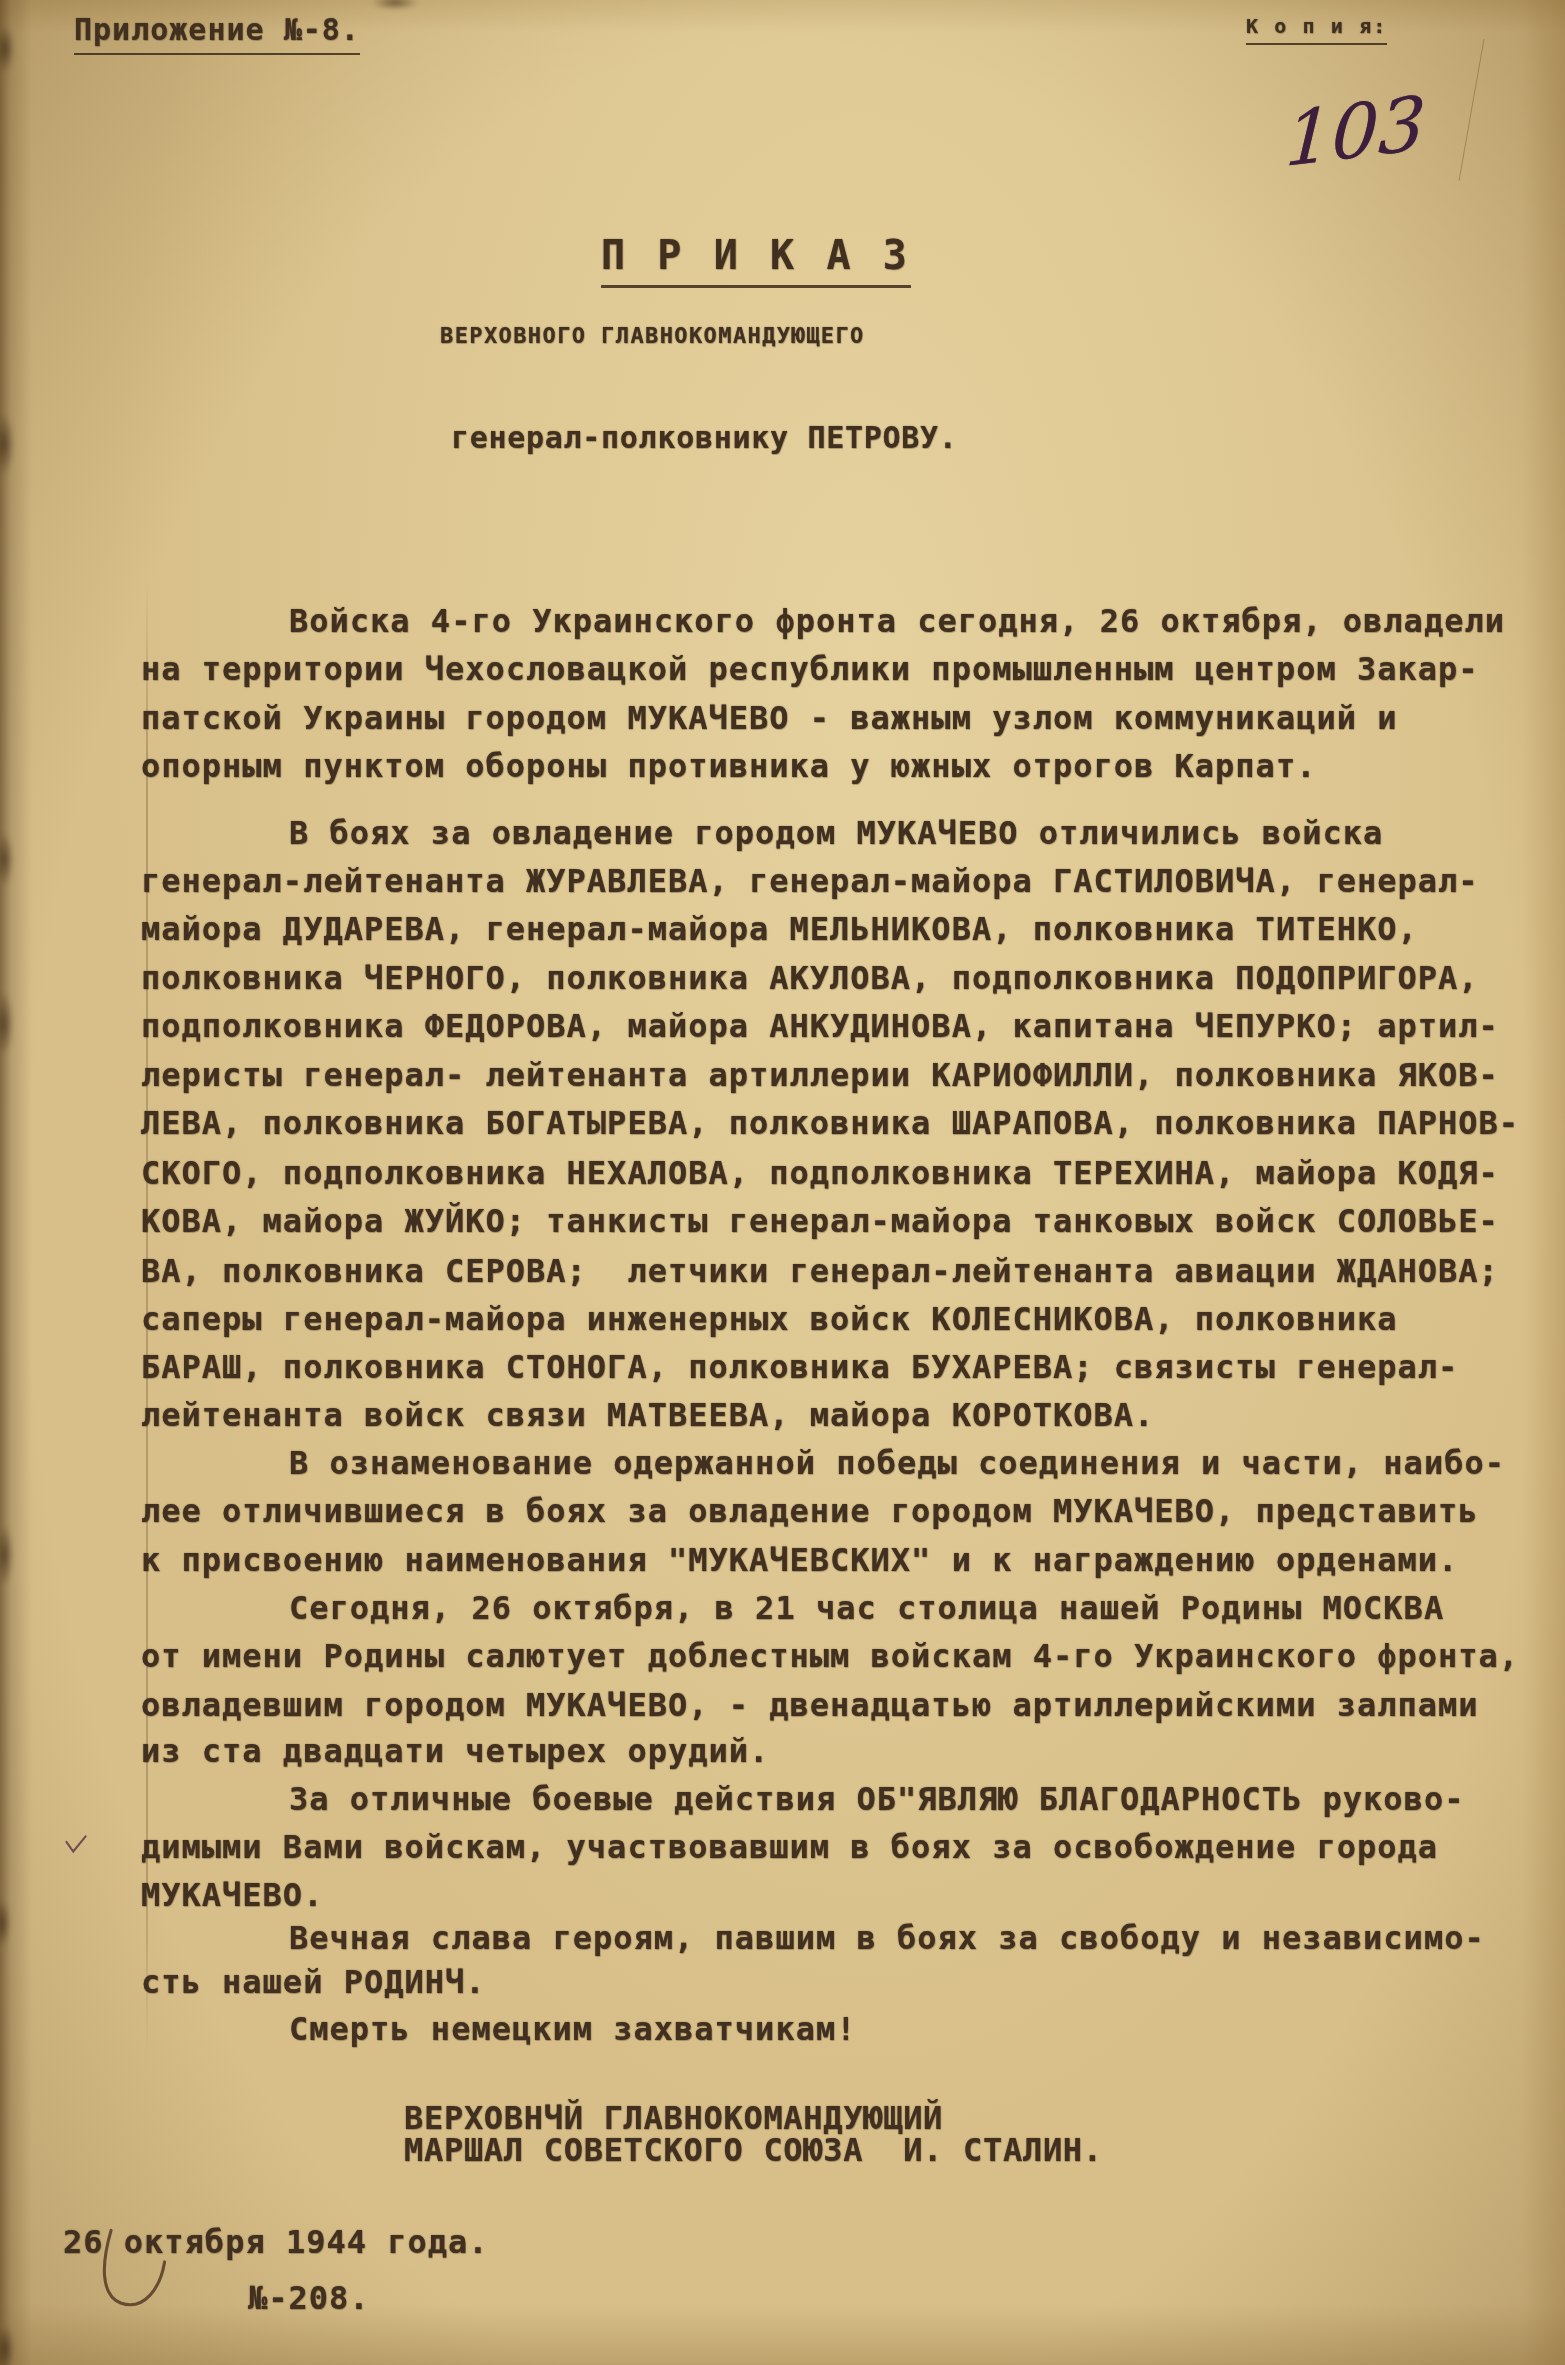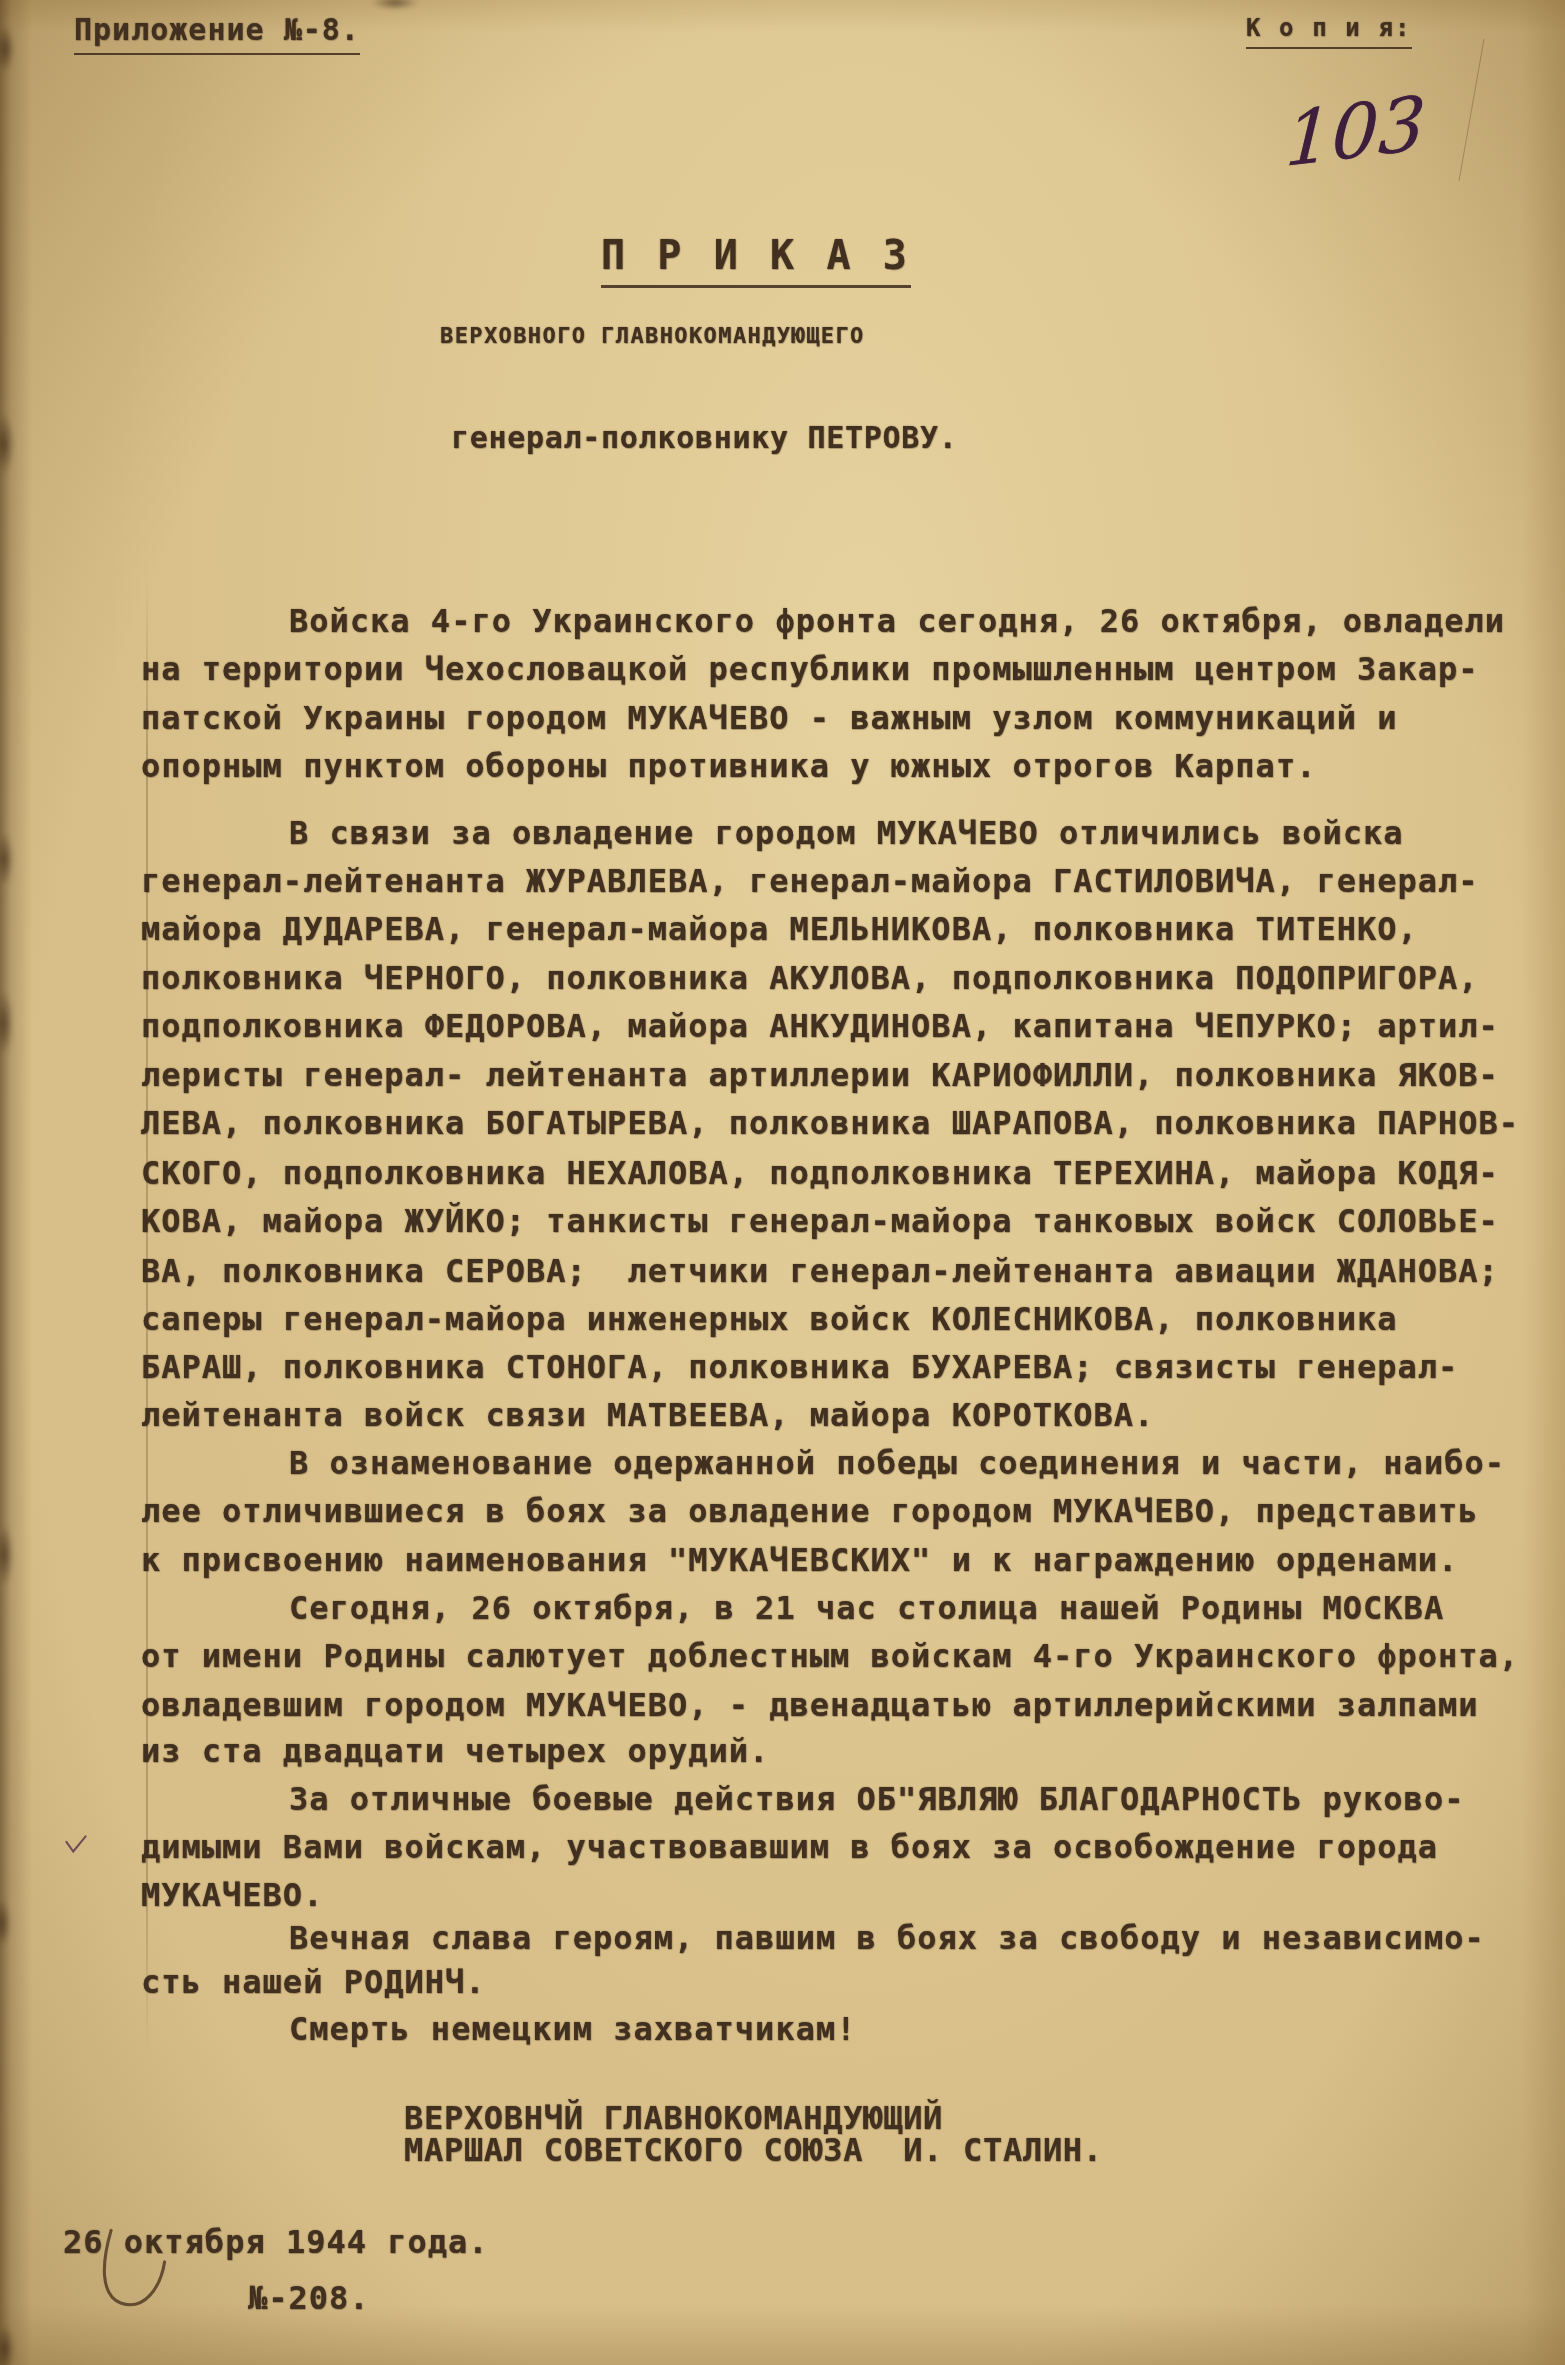--- a/index.html
+++ b/index.html
@@ -42,32 +42,32 @@
   <div class="stain" style="left:-5.5px;top:832px;width:19px;height:55px;"></div>
   <div class="stain" style="left:-6.2px;top:991px;width:20.6px;height:65px;"></div>
   <div class="stain" style="left:-5.5px;top:1524px;width:19px;height:62px;"></div>
   <div class="stain" style="left:-6.9px;top:1899px;width:18px;height:48px;"></div>
   <div class="stain" style="left:-5.5px;top:2325px;width:20.6px;height:48px;"></div>
   <div class="stain" style="left:371px;top:-5.5px;width:48px;height:15px;"></div>
   <div class="crease-v" style="left:146px;top:578px;height:1472px;"></div>
   <div class="crease-d" style="left:1471px;top:38px;height:144px;transform:rotate(10deg);"></div>
 
   <div class="tw hdr" style="left:74px;top:12.4px;">Приложение №-8.</div>
-  <div class="tw hdr" style="left:1246px;top:13.8px;font-size:24px;letter-spacing:2.1px;">К о п и я:</div>
+  <div class="tw hdr" style="left:1246px;top:13.8px;font-size:20px;letter-spacing:2.1px;">К о п и я:</div>
   <div class="hand" style="left:1285px;top:88px;font-size:74px;">103</div>
 
   <div class="tw title" style="left:561px;top:232px;margin-left:40px;">П Р И К А З</div>
   <div class="tw subtitle" style="left:440px;top:323px;">ВЕРХОВНОГО ГЛАВНОКОМАНДУЮЩЕГО</div>
   <div class="tw addressee" style="left:451px;top:420px;">генерал-полковнику ПЕТРОВУ.</div>
 
   <div class="tw line ind" style="top:605px;">Войска 4-го Украинского фронта сегодня, 26 октября, овладели</div>
   <div class="tw line" style="top:653px;">на территории Чехословацкой республики промышленным центром Закар-</div>
   <div class="tw line" style="top:702px;">патской Украины городом МУКАЧЕВО - важным узлом коммуникаций и</div>
   <div class="tw line" style="top:750px;">опорным пунктом обороны противника у южных отрогов Карпат.</div>
-  <div class="tw line ind" style="top:817px;">В связи за овладение городом МУКАЧЕВО отличились войска</div>
+  <div class="tw line ind" style="top:817px;">В боях за овладение городом МУКАЧЕВО отличились войска</div>
   <div class="tw line" style="top:865px;">генерал-лейтенанта ЖУРАВЛЕВА, генерал-майора ГАСТИЛОВИЧА, генерал-</div>
   <div class="tw line" style="top:913px;">майора ДУДАРЕВА, генерал-майора МЕЛЬНИКОВА, полковника ТИТЕНКО,</div>
   <div class="tw line" style="top:962px;">полковника ЧЕРНОГО, полковника АКУЛОВА, подполковника ПОДОПРИГОРА,</div>
   <div class="tw line" style="top:1010px;">подполковника ФЕДОРОВА, майора АНКУДИНОВА, капитана ЧЕПУРКО; артил-</div>
   <div class="tw line" style="top:1107px;">ЛЕВА, полковника БОГАТЫРЕВА, полковника ШАРАПОВА, полковника ПАРНОВ-</div>
   <div class="tw line" style="top:1059px;">леристы генерал- лейтенанта артиллерии КАРИОФИЛЛИ, полковника ЯКОВ-</div>
   <div class="tw line" style="top:1157px;">СКОГО, подполковника НЕХАЛОВА, подполковника ТЕРЕХИНА, майора КОДЯ-</div>
   <div class="tw line" style="top:1205px;">КОВА, майора ЖУЙКО; танкисты генерал-майора танковых войск СОЛОВЬЕ-</div>
   <div class="tw line" style="top:1255px;">ВА, полковника СЕРОВА;  летчики генерал-лейтенанта авиации ЖДАНОВА;</div>
   <div class="tw line" style="top:1303px;">саперы генерал-майора инженерных войск КОЛЕСНИКОВА, полковника</div>

